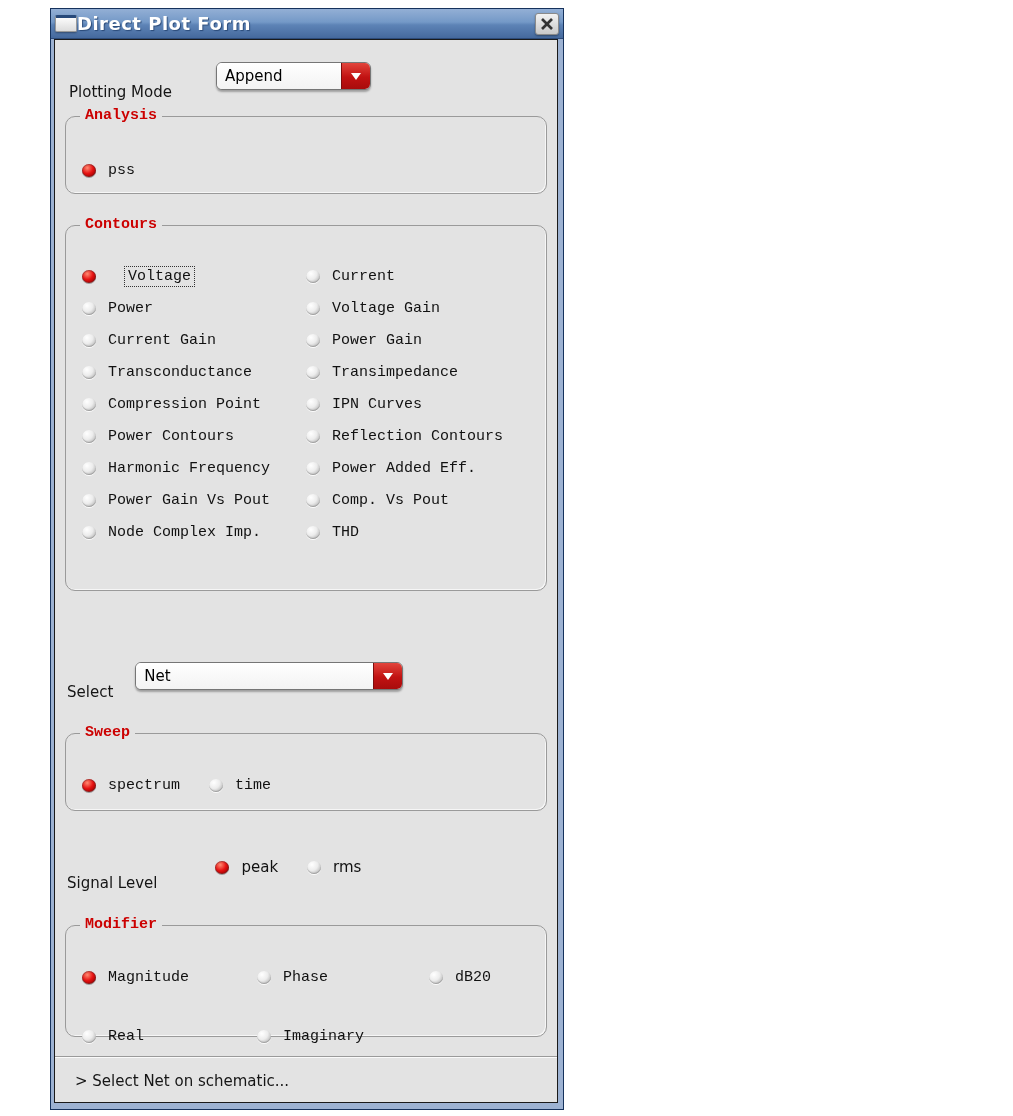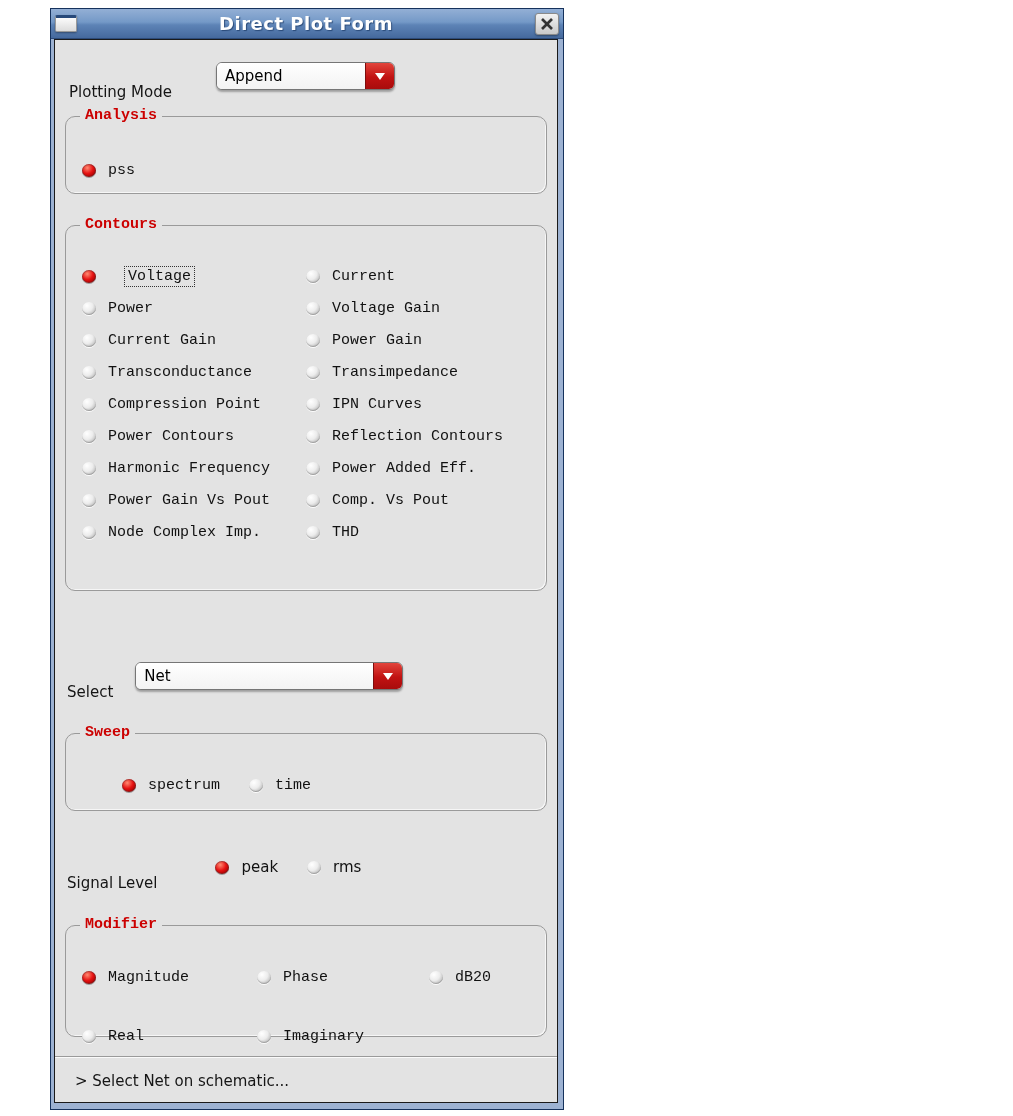--- a/index.html
+++ b/index.html
@@ -7,21 +7,21 @@
     font-family:"DejaVu Sans","Liberation Sans",sans-serif; }
   .canvas { position:relative; width:1013px; height:1116px; background:#fff; overflow:hidden; }
 
   
   .window { position:absolute; left:50px; top:8px; width:514px; height:1102px;
     background:#9db2d2; border:1px solid #16325c; display:flex; flex-direction:column; }
 
   .titlebar { height:30px; flex:0 0 30px; display:flex; align-items:center;
     background:linear-gradient(180deg,#93afd5 0%,#7499c7 45%,#5d83b6 55%,#45699d 100%);
     border-bottom:1px solid #2c4a78; padding:0 4px; }
-  .title-text { flex:1; text-align:center; color:#ffffff; font-weight:bold; font-size:18px;
+  .title-text { flex:1; text-align:left; color:#ffffff; font-weight:bold; font-size:18px;
     text-shadow:1px 1px 1px #2a4a78; letter-spacing:0.5px; }
   .winmenu-btn { width:22px; height:17px; background:linear-gradient(#fbfbfb,#dcdcdc);
     border:1px solid #9a9a9a; border-top:3px solid #27497a; border-radius:2px;
     box-shadow:0 1px 2px rgba(0,0,0,.35); cursor:pointer; }
   .close-btn { width:24px; height:22px; background:linear-gradient(#f2f2f2,#c9c9c9);
     border:1px solid #8a8a8a; border-radius:3px; display:flex; align-items:center;
     justify-content:center; box-shadow:0 1px 2px rgba(0,0,0,.35); cursor:pointer; }
   .close-btn svg { display:block; }
 
   
@@ -48,21 +48,21 @@
   .analysis-box { margin-top:15px; height:78px; }
   .analysis-opts { display:flex; padding:44px 0 0 16px; }
 
   .function-box { margin-top:31px; height:366px; }
   .function-grid { display:grid; grid-template-columns:224px 1fr;
     padding:41px 0 0 16px; row-gap:13px; }
 
   .select-row { margin:60px 0 0 12px;align-items:center; }
   .select-row .combo { margin-left:22px; }
 
-  .sweep-box { margin-top:32px; height:78px;padding-left:40px; }
+  .sweep-box { margin-top:32px; height:78px; }
   .sweep-opts { display:flex; gap:26px; padding:42px 0 0 16px; }
 
   .signal-row { margin:31px 0 0 12px; }
   .signal-opts { display:flex; gap:26px; margin-left:58px; }
 
   .modifier-box { margin-top:33px; height:112px; }
   .modifier-grid { display:grid; grid-template-columns:135px 132px auto;
     padding:42px 0 0 16px; row-gap:14px;gap:40px; }
 
   .outputs-row { margin:33px 0 0 21px; }
@@ -82,21 +82,21 @@
     background:radial-gradient(circle at 38% 30%, #ff8a72 0%, #e61212 45%, #9c0000 80%, #5e0000 100%);
     box-shadow:0 1px 0 #9a9a9a, inset 0 0 0 1px rgba(60,60,60,.35); }
   .opt-label { padding:1px 3px; }
   .opt-label.focused { outline:1px dotted #333;margin-left:20px; }
 
   
   .combo { display:inline-flex; height:28px; border:1px solid #767676; border-radius:6px;
     overflow:hidden; background:#fff; box-shadow:0 2px 2px rgba(0,0,0,.3); cursor:pointer; }
   .combo-field { display:flex; align-items:center; padding:0 8px;
     background:linear-gradient(#ffffff,#f3f3f3); color:#000; }
-  .combo-append .combo-field { width:148px; }
+  .combo-append .combo-field { width:124px; }
   .combo-net .combo-field { width:237px; }
   .combo-btn { width:29px; background:linear-gradient(#e2453c 0%,#c11212 55%,#a80c0c 100%);
     border-left:1px solid #7d0d0d; display:flex; align-items:center; justify-content:center; }
   .combo-arrow { width:0; height:0; border:5px solid transparent; border-top:7px solid #ffffff;
     margin-top:6px; }
 
   
   .button-row { display:flex; justify-content:flex-end; gap:9px; margin-top:13px; padding-right:7px; }
   .btn { height:27px; border-radius:14px; display:flex; align-items:center; justify-content:center;
     border:1px solid #7b7b7b; background:linear-gradient(#f5f5f5,#d9d9d9);

